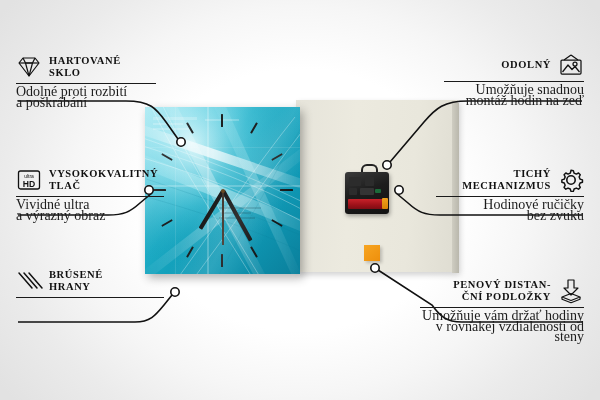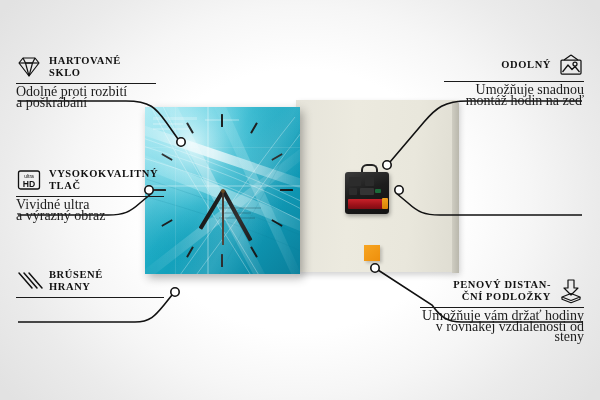--- a/index.html
+++ b/index.html
@@ -296,20 +296,42 @@
             <circle cx="17" cy="12" r="2"></circle>
           </g>
         </svg>
       </span>
     </div>
     <div class="c-rule"></div>
     <div class="c-desc">Umožňuje snadnou</div>
     <div class="c-desc">montáž hodin na zeď</div>
   </div>
 
+  <div class="callout right" style="left:436px;top:167px;width:148px;">
+    <div class="c-head">
+      <span style="flex:1 1 auto;">
+        <div class="c-title">TICHÝ</div>
+        <div class="c-title">MECHANIZMUS</div>
+      </span>
+      <span class="ico">
+        <svg width="26" height="26" viewBox="0 0 26 26">
+          <g fill="none" stroke="#111" stroke-width="1.6" stroke-linejoin="round">
+            <path d="M13 2.5 l2.6 .5 .8 2.6 2.4 1 2.4-1.2 1.9 1.9 -1.2 2.4 1 2.4 2.6 .8
+                     v2.6 l-2.6 .8 -1 2.4 1.2 2.4 -1.9 1.9 -2.4-1.2 -2.4 1 -.8 2.6
+                     h-2.6 l-.8-2.6 -2.4-1 -2.4 1.2 -1.9-1.9 1.2-2.4 -1-2.4 -2.6-.8
+                     v-2.6 l2.6-.8 1-2.4 -1.2-2.4 1.9-1.9 2.4 1.2 2.4-1 .8-2.6 z" transform="scale(0.92) translate(1.1,1.1)"></path>
+            <circle cx="13" cy="13" r="4.2"></circle>
+          </g>
+        </svg>
+      </span>
+    </div>
+    <div class="c-rule"></div>
+    <div class="c-desc">Hodinové ručičky</div>
+    <div class="c-desc">bez zvuku</div>
+  </div>
 
   <div class="callout right" style="left:420px;top:278px;width:164px;">
     <div class="c-head">
       <span style="flex:1 1 auto;">
         <div class="c-title">PENOVÝ DISTAN-</div>
         <div class="c-title">ČNÍ PODLOŽKY</div>
       </span>
       <span class="ico">
         <svg width="26" height="26" viewBox="0 0 26 26">
           <g fill="none" stroke="#111" stroke-width="1.2" stroke-linejoin="round">

